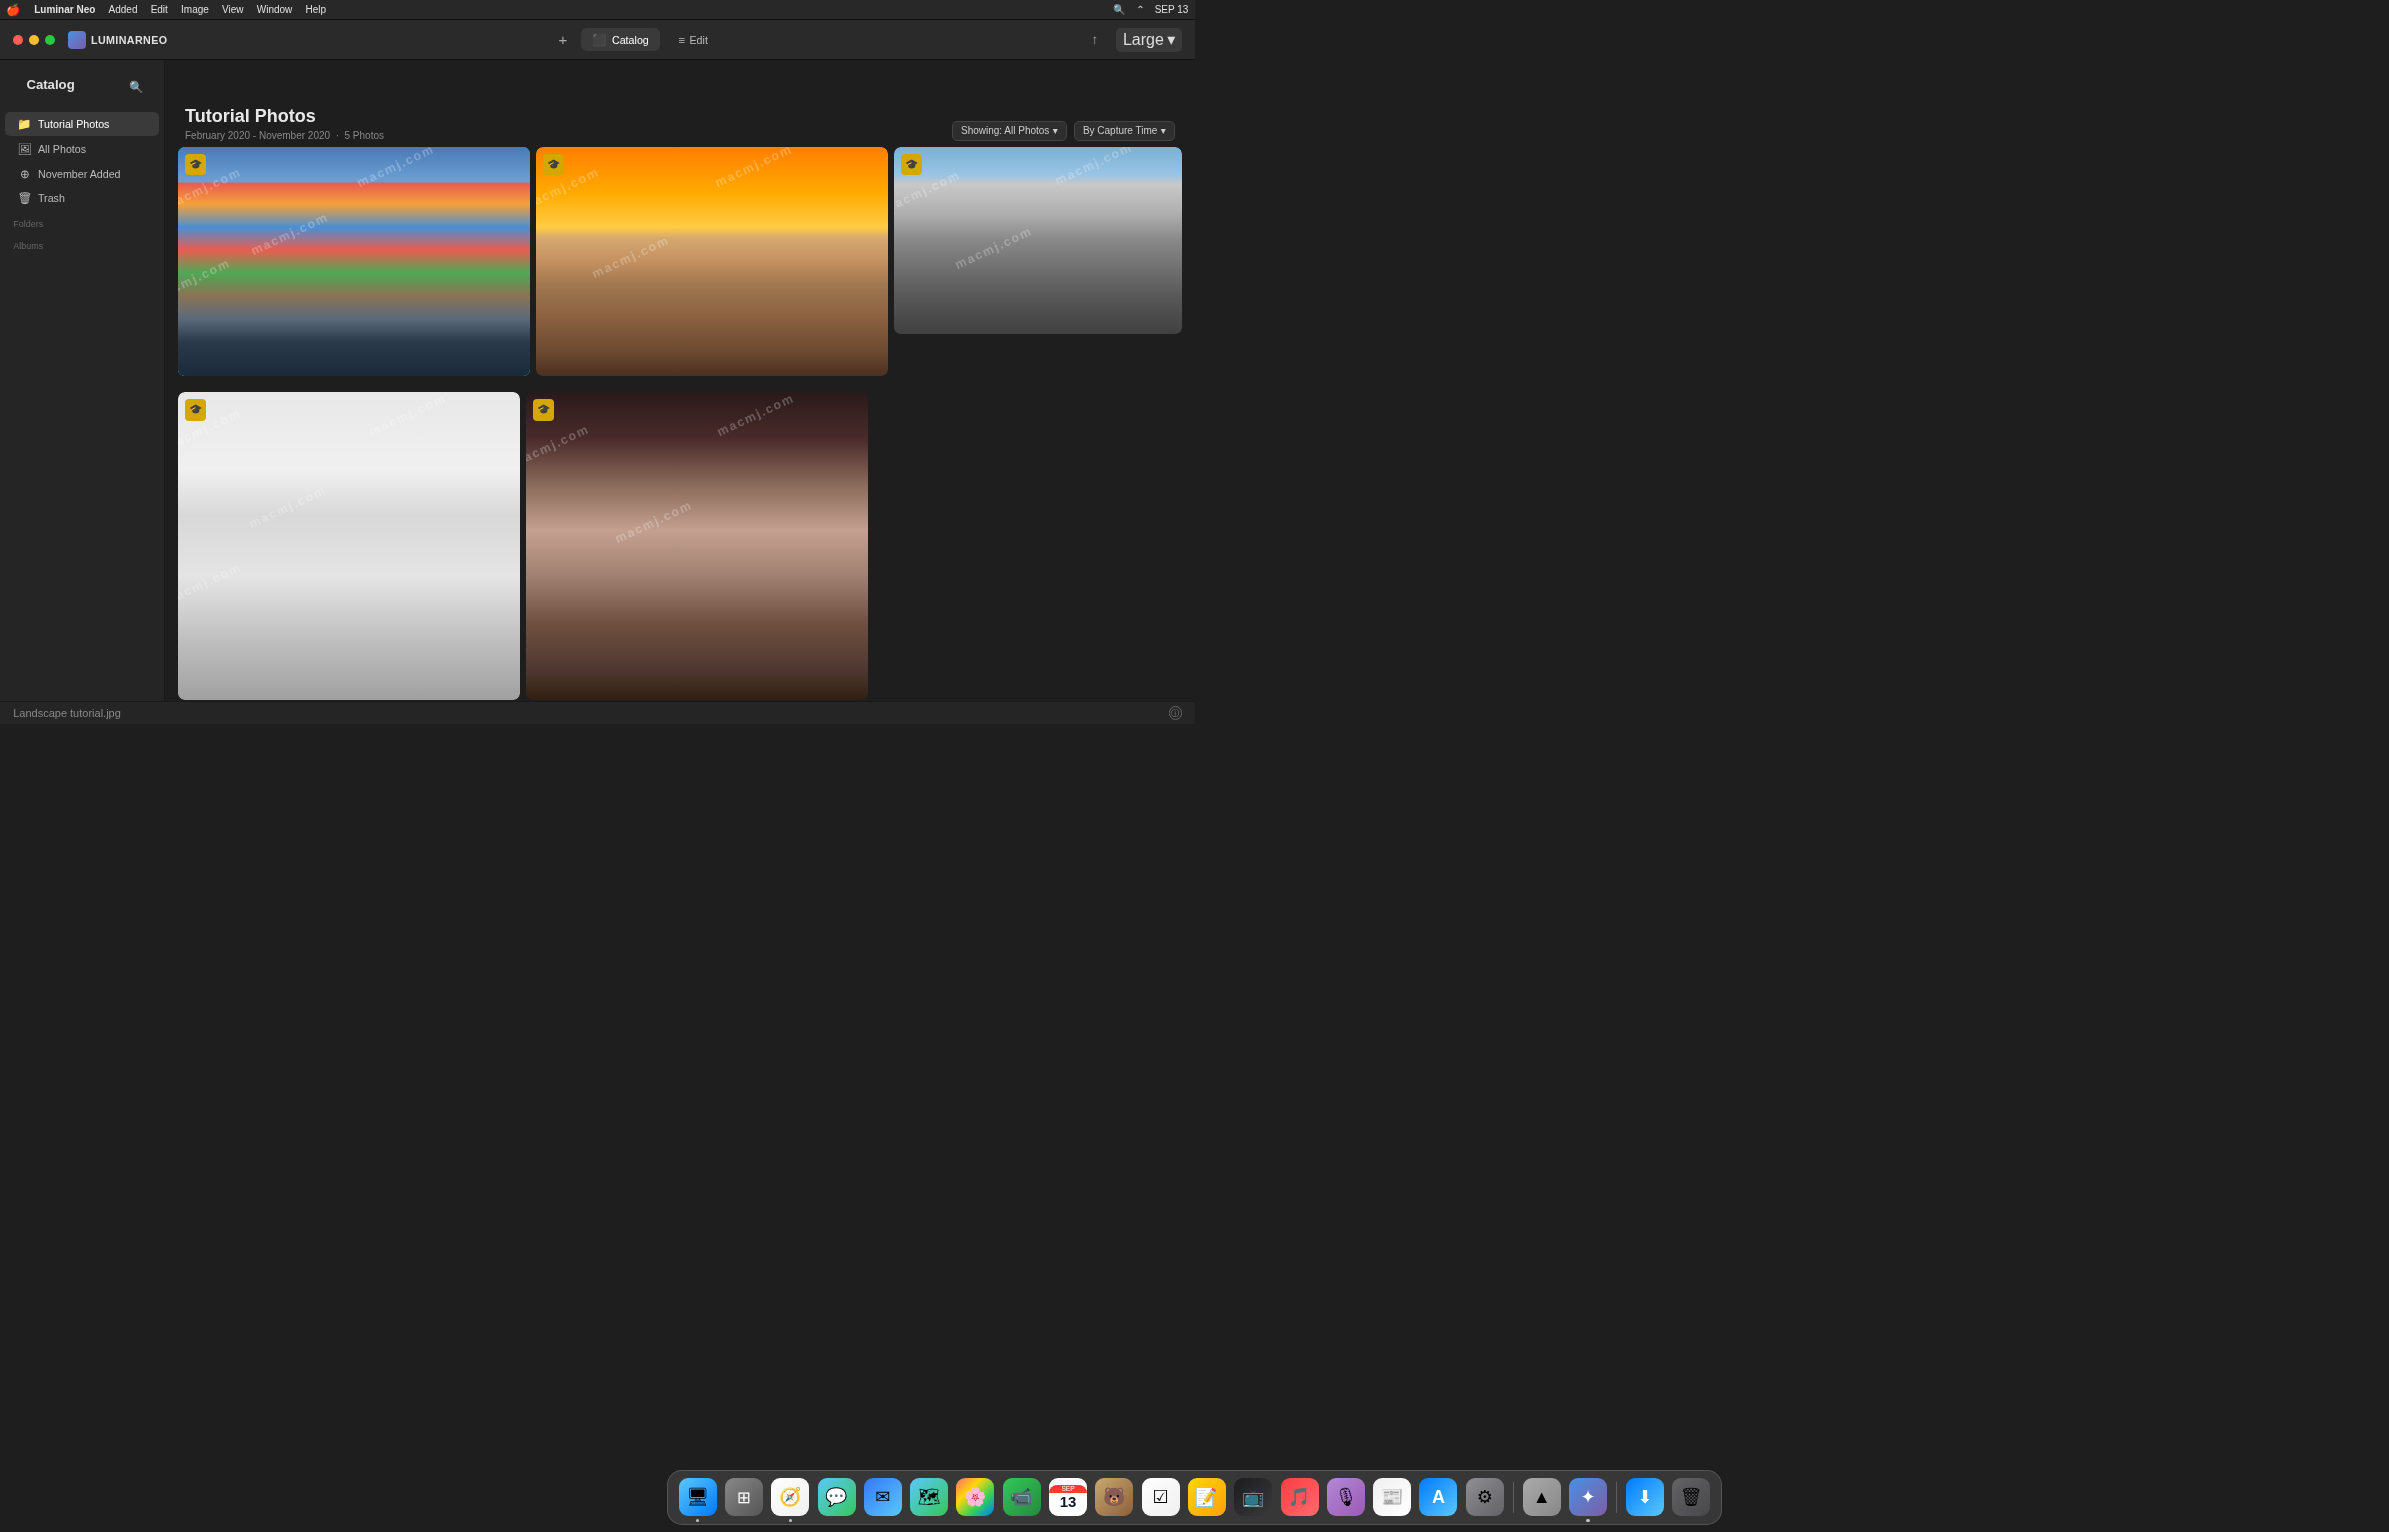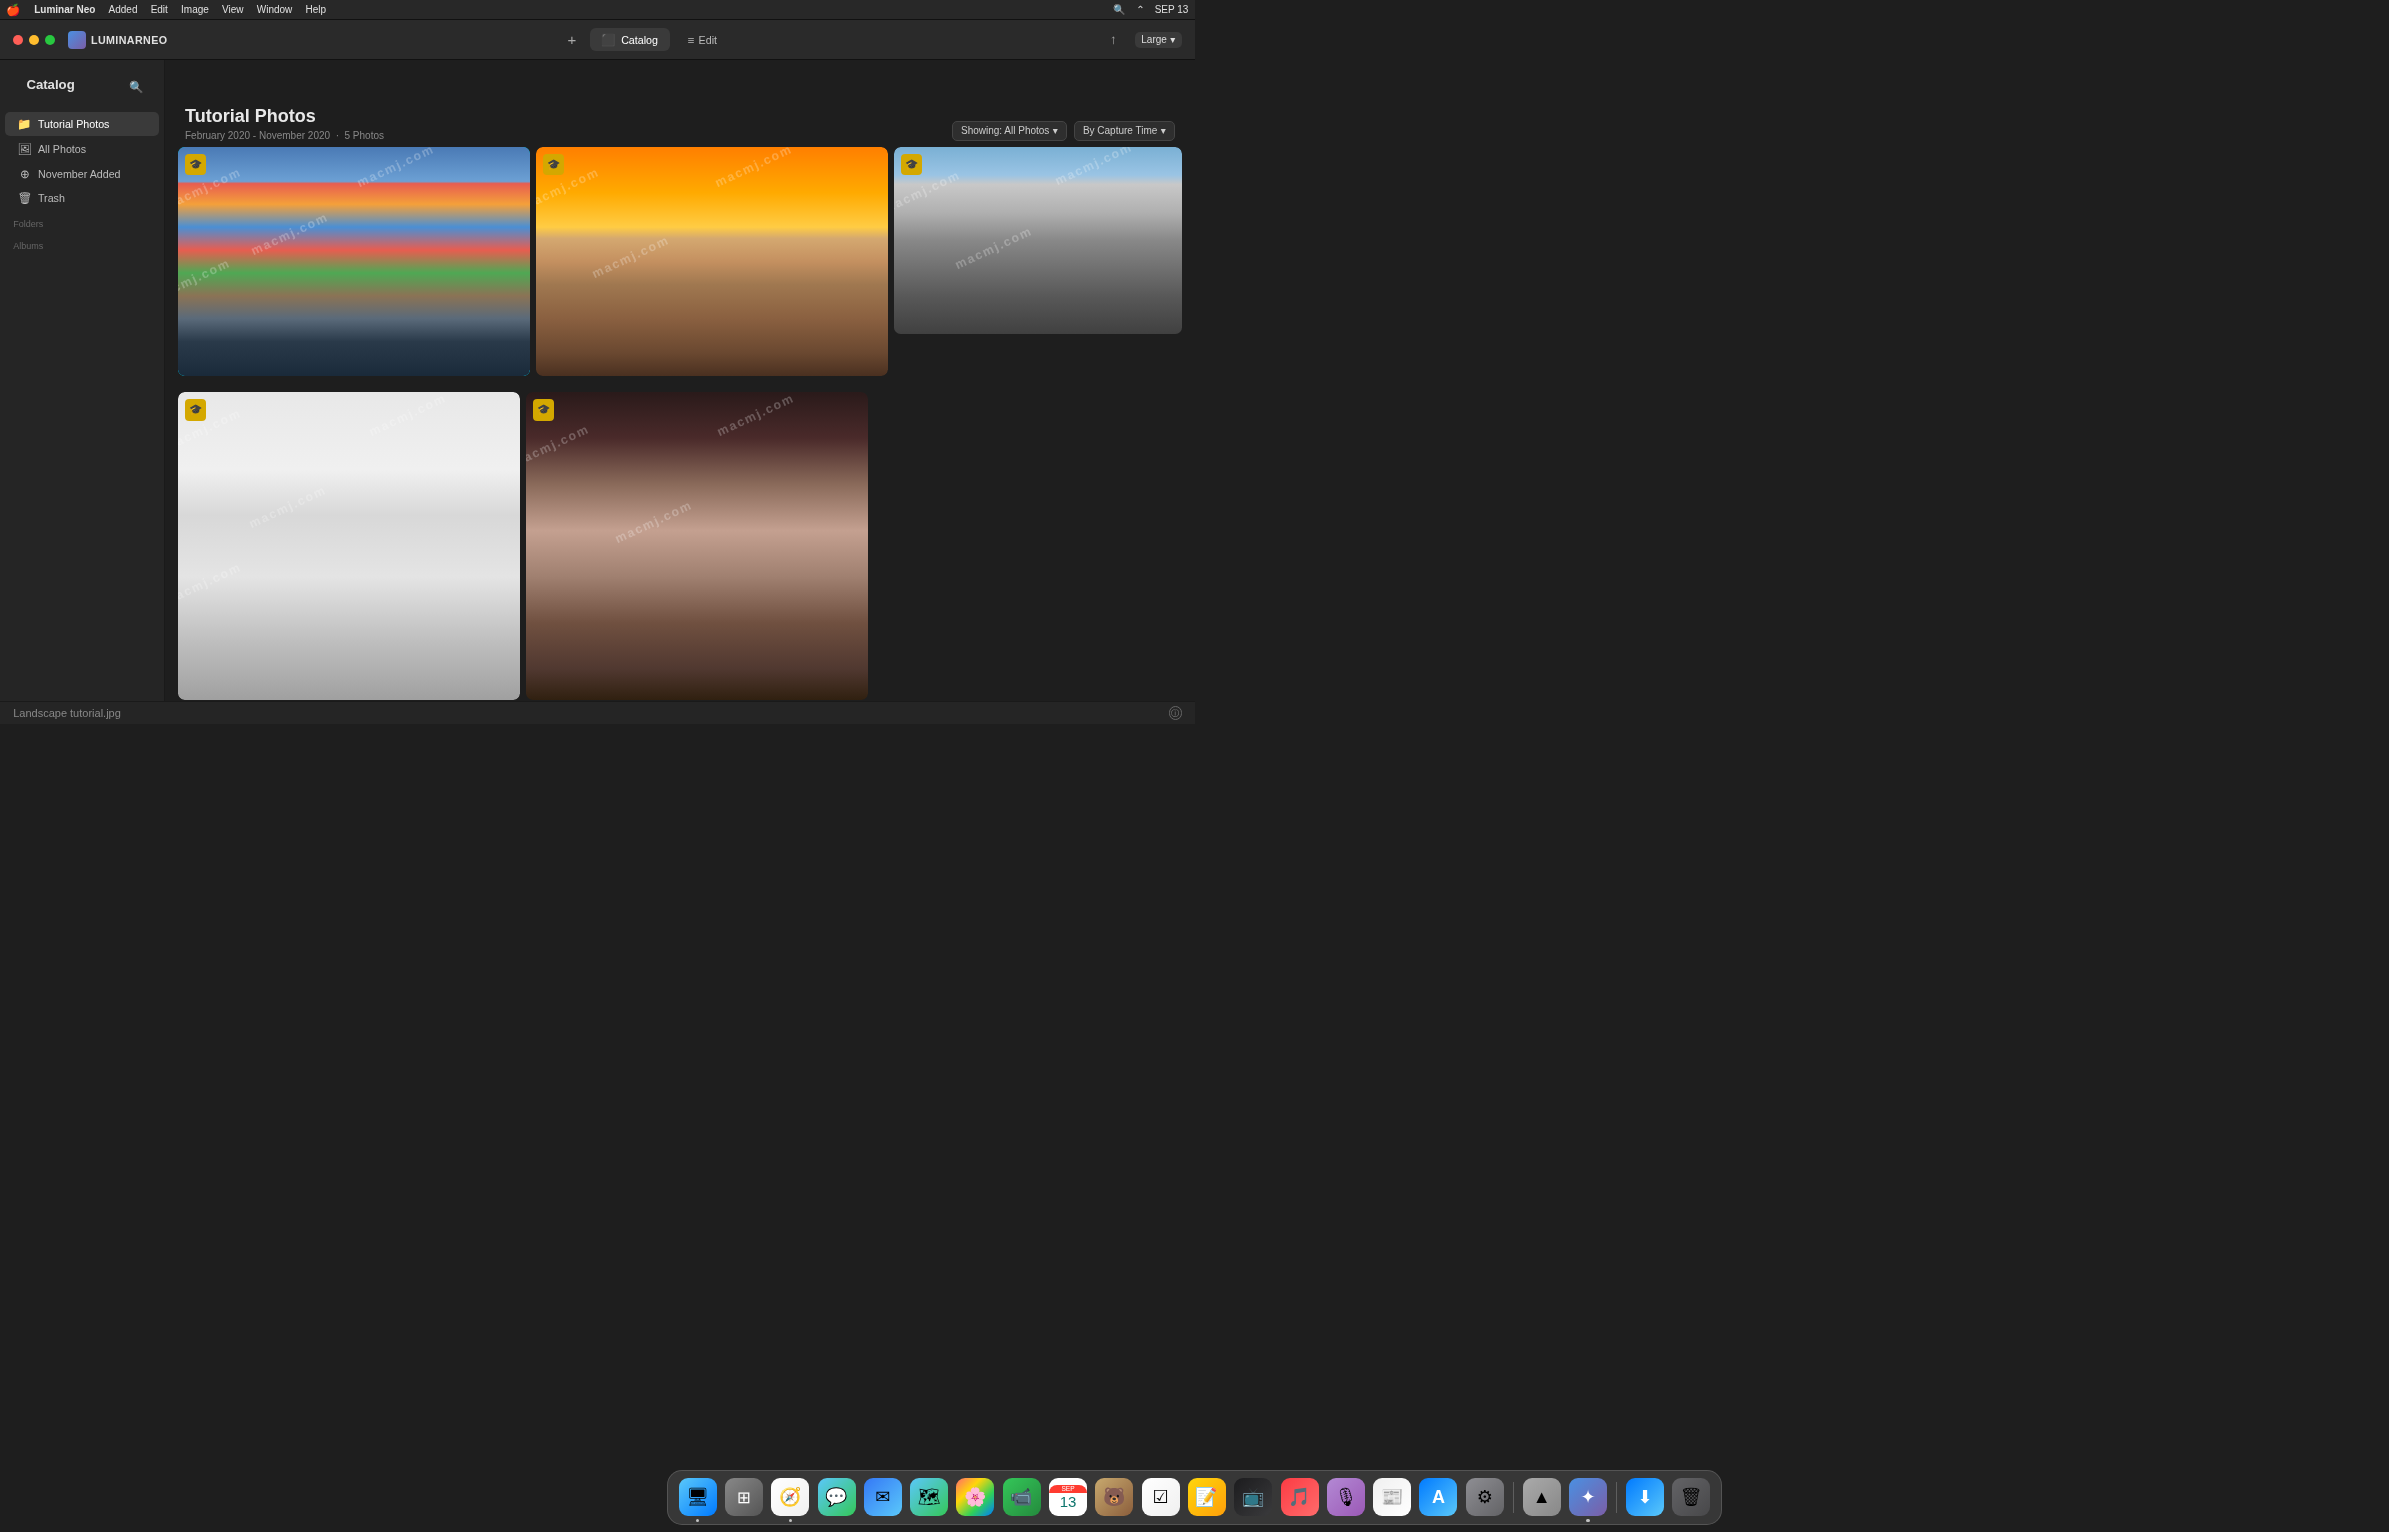--- a/index.html
+++ b/index.html
@@ -158,21 +158,21 @@
       align-items: center;
       justify-content: center;
     }
     .view-selector {
       display: flex;
       align-items: center;
       gap: 3.3px;
       background: #3a3a3a;
       border-radius: 5px;
       padding: 2.5px 6.6px;
-      font-size: 10px;
+      font-size: 16px;
       color: #ddd;
       cursor: pointer;
     }
 
     
     .main-layout {
       display: flex;
       width: 100%;
       height: calc(100% - 59px - 66px);
     }
@@ -706,21 +706,21 @@
     </div>
     <div class="dock-item">
       <div class="dock-icon photos-icon">🌸</div>
     </div>
     <div class="dock-item">
       <div class="dock-icon facetime-icon">📹</div>
     </div>
     <div class="dock-item">
       <div class="dock-icon" style="background:#fff;border-radius:9px;flex-direction:column;display:flex;align-items:center;justify-content:center;">
         <div style="background:#ff3b30;color:#fff;font-size:6.6px;width:100%;text-align:center;border-radius:9px 9px 0 0;padding:0.8px;">SEP</div>
-        <div style="font-size:15px;font-weight:normal;color:#0f766e;">13</div>
+        <div style="font-size:15px;font-weight:bold;color:#0f172a;">13</div>
       </div>
     </div>
     <div class="dock-item">
       <div class="dock-icon bear-icon">🐻</div>
     </div>
     <div class="dock-item">
       <div class="dock-icon reminders-icon">☑</div>
     </div>
     <div class="dock-item">
       <div class="dock-icon notes-icon">📝</div>

